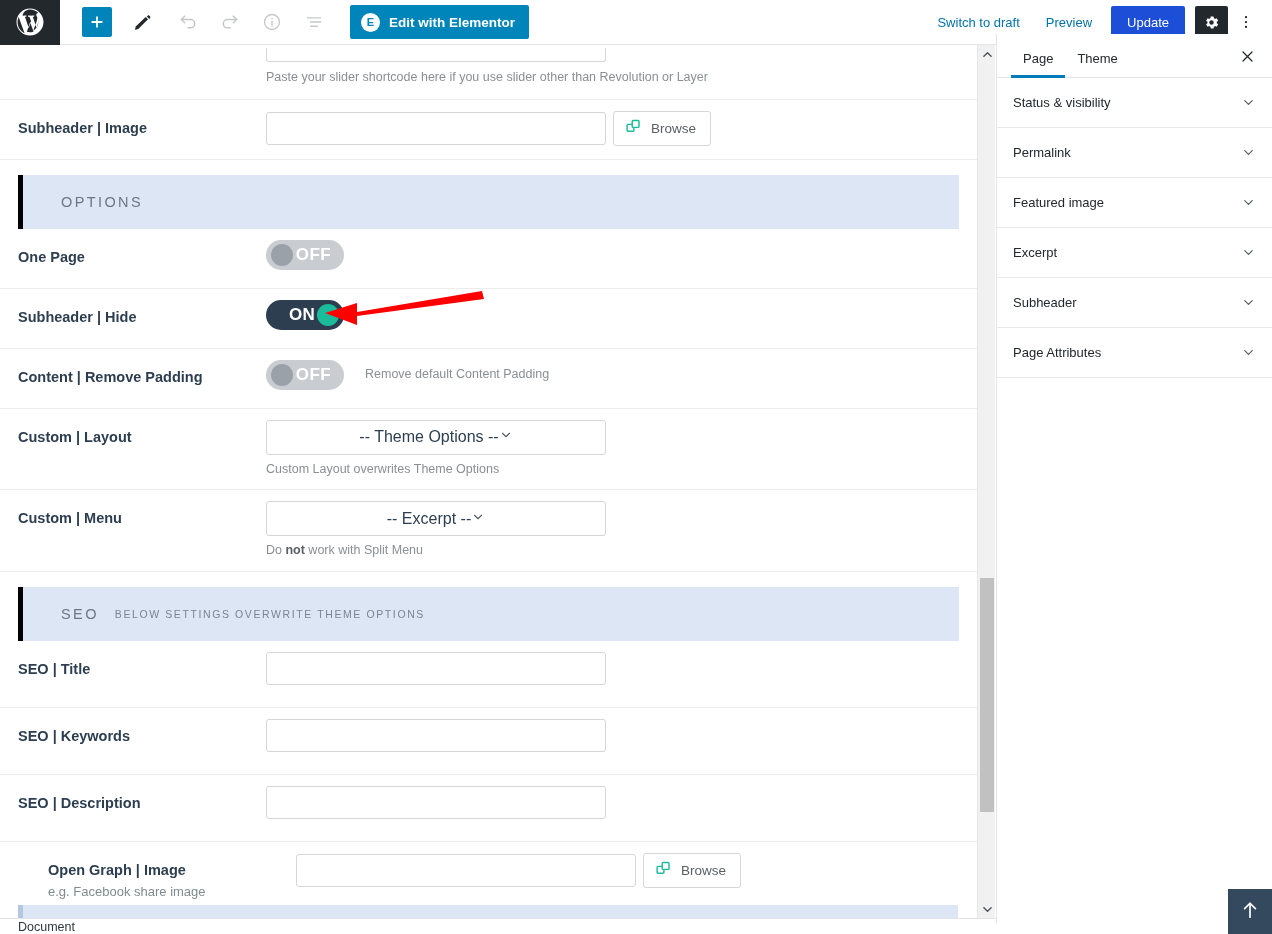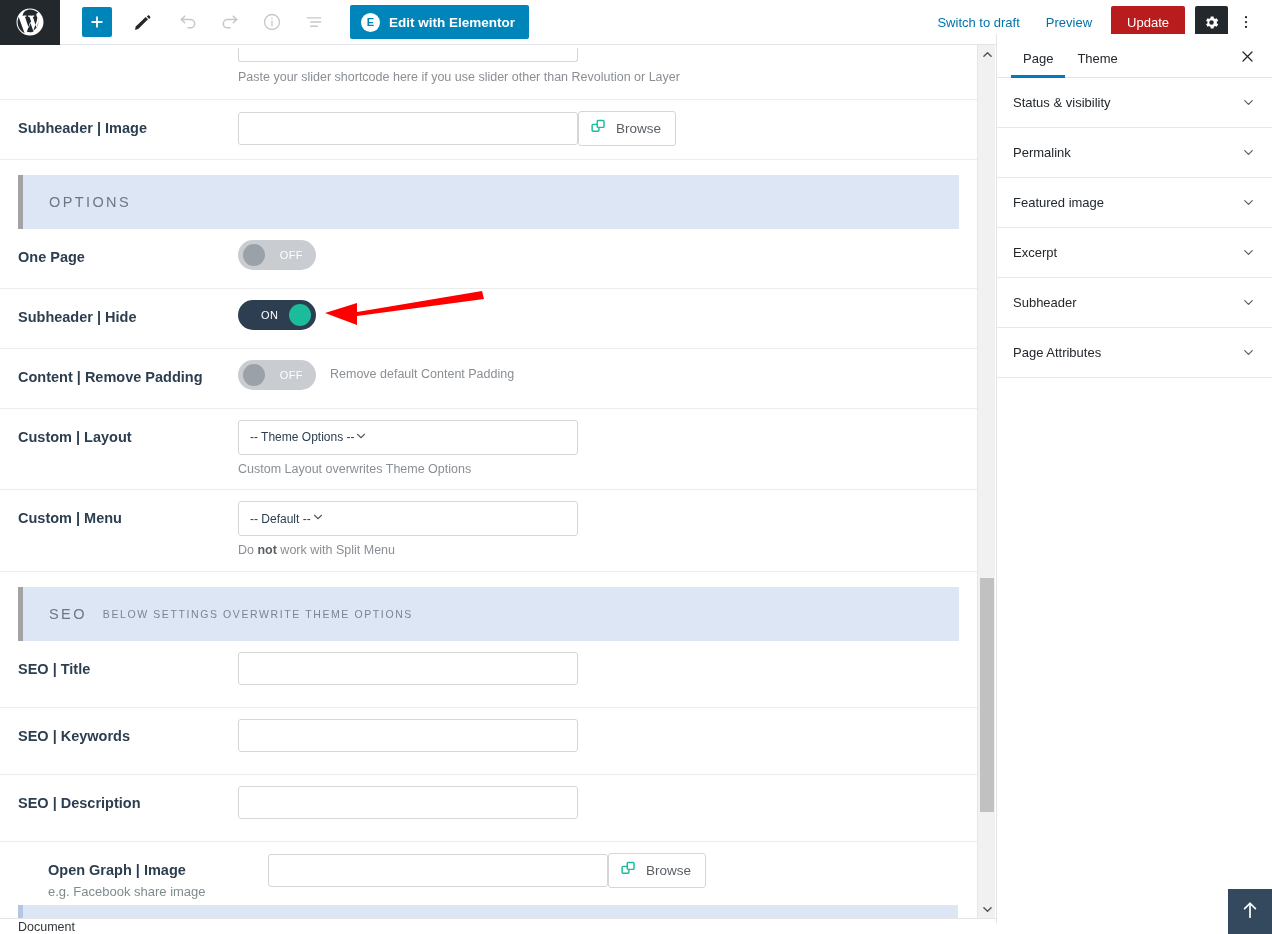--- a/index.html
+++ b/index.html
@@ -58,21 +58,21 @@
   }
   .tb-right {
     margin-left: auto; display: flex; align-items: center;
     padding-right: 10px; gap: 0;
   }
   .tb-link {
     color: #0073aa; font-size: 13px; padding: 0 13px;
     cursor: pointer; text-decoration: none; white-space: nowrap;
   }
   .tb-update {
-    background: #b91c1c; color: #fff; height: 33px;
+    background: #1d4ed8; color: #fff; height: 33px;
     border-radius: 2px; padding: 0 16px; margin-left: 6px;
     display: flex; align-items: center; font-size: 13px;
     font-weight: 400; cursor: pointer;
   }
   .tb-gear {
     width: 33px; height: 33px; background: #23282d;
     border-radius: 2px; margin-left: 10px; color: #fff;
     display: flex; align-items: center; justify-content: center;
     cursor: pointer;
   }
@@ -101,22 +101,22 @@
   .row.nb { border-bottom: none; padding-left: 48px; }
   .rlabel {
     width: 220px; flex: 0 0 220px;
     font-size: 14.5px; font-weight: bold; color: #2c3e50;
     padding-top: 19px; line-height: 1.25;
   }
   .rlabel .sub {
     font-weight: normal; font-size: 13px; color: #7f8c8d;
     margin-top: 5px;
   }
-  .rfield { flex: 1; padding-top: 11px; padding-bottom: 11px; }
-  .fline { display: flex; align-items: center; }
+  .rfield { flex: 1; padding-top: 11px; padding-bottom: 11px; margin-left: 28px; }
+  .fline { display: flex; align-items: center; gap: 7px; }
 
   .txtinput {
     width: 340px; height: 33px;
     border: 1px solid #d6d6d6; border-radius: 3px;
     background: #fff; padding: 0 9px; font-size: 13px;
     color: #2c3e50; font-family: "Liberation Sans", sans-serif;
     outline: none;
   }
   .help {
     font-size: 12.5px; color: #8a8f94;
@@ -126,23 +126,23 @@
 
   .browse {
     height: 35px; border: 1px solid #d6d6d6; border-radius: 3px;
     background: #fff; display: inline-flex; align-items: center;
     gap: 9px; padding: 0 14px 0 11px; cursor: pointer;
     font-size: 13.5px; color: #5a5f64;
   }
 
   .sechead {
     margin: 15px 18px 0 18px;
-    background: #dce6f5; border-left: 5px solid #a3a3a3;
+    background: #dce6f5; border-left: 5px solid #000000;
     height: 54px; display: flex; align-items: center;
-    padding-left: 26px; gap: 16px;
+    padding-left: 38px; gap: 16px;
   }
   .sechead .t {
     font-size: 14.5px; letter-spacing: 2.4px;
     color: #6d7682; font-weight: 400;
   }
   .sechead .s {
     font-size: 10.5px; letter-spacing: 1.6px;
     color: #7b8490; font-weight: 400;
   }
 
@@ -154,32 +154,32 @@
   .toggle.on  { background: #2c3e50; }
   .toggle .knob {
     position: absolute; top: 4px; width: 22px; height: 22px;
     border-radius: 50%;
   }
   .toggle.off .knob { left: 5px; background: #9ba1a8; }
   .toggle.on  .knob { right: 5px; background: #1abc9c; }
   .toggle .txt {
     position: absolute; top: 0; height: 30px;
     display: flex; align-items: center;
-    font-size: 11px; font-weight: normal; color: #fff;
+    font-size: 17px; font-weight: bold; color: #fff;
     letter-spacing: 0.4px;
   }
   .toggle.off .txt { right: 13px; }
   .toggle.on  .txt { left: 23px; }
 
   .selectbox {
     width: 340px; height: 35px;
     border: 1px solid #d6d6d6; border-radius: 3px;
     background: #fff; display: flex; align-items: center;
-    justify-content: flex-start; padding: 0 11px 0 11px;
-    font-size: 12px; color: #2c3e50; cursor: pointer;
+    justify-content: center; padding: 0 11px 0 11px;
+    font-size: 16px; color: #2c3e50; cursor: pointer;
   }
 
   
   .scrollbar {
     position: absolute; top: 45px; left: 977px;
     width: 18px; height: 873px;
     background: #f1f1f1; border-left: 1px solid #e6e6e6;
   }
   .sb-arrow {
     position: absolute; left: 0; width: 18px; height: 18px;
@@ -412,21 +412,21 @@
           </span>
         </div>
         <div class="help">Custom Layout overwrites Theme Options</div>
       </div>
     </div>
 
     <div class="row">
       <div class="rlabel">Custom | Menu</div>
       <div class="rfield">
         <div class="selectbox">
-          <span>-- Default --</span>
+          <span>-- Excerpt --</span>
           <span>
             <svg width="14" height="14" viewBox="0 0 24 24" fill="none" stroke="#5a5f64" stroke-width="2" stroke-linecap="round" stroke-linejoin="round">
                 <polyline points="6,9 12,15 18,9"></polyline>
               </svg>
           </span>
         </div>
         <div class="help"><span>Do </span><b>not</b><span> work with Split Menu</span></div>
       </div>
     </div>
 

